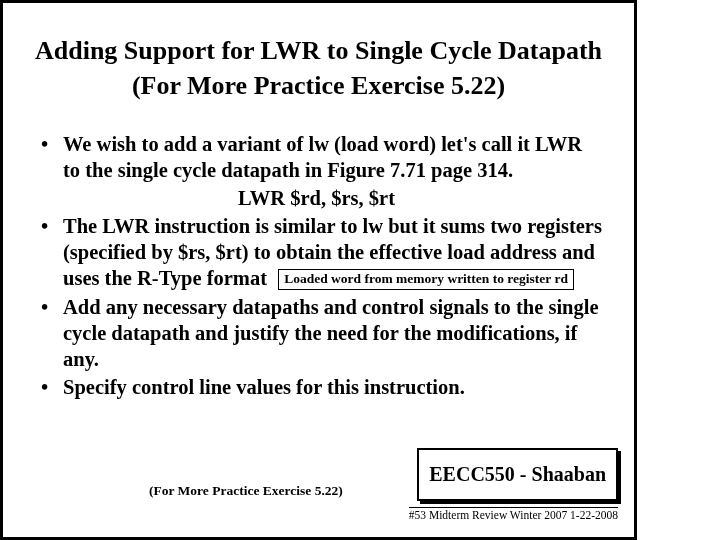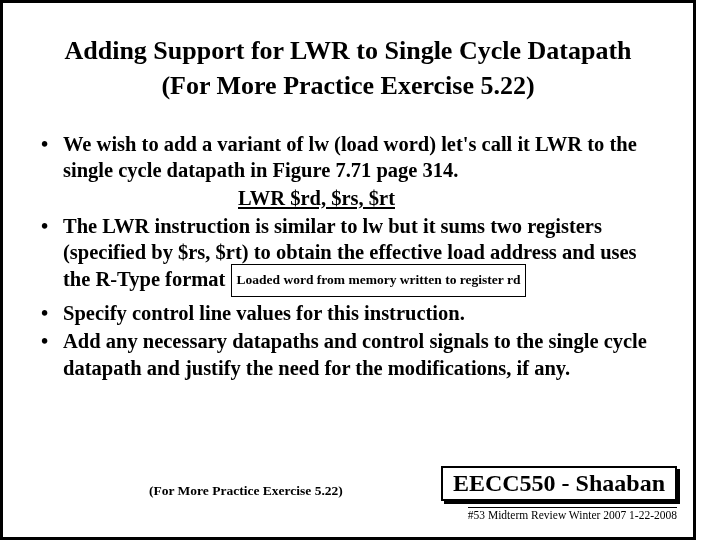--- a/index.html
+++ b/index.html
@@ -7,21 +7,21 @@
     padding: 0;
     background: #fff;
     font-family: "Times New Roman", Times, serif;
     color: #000;
     width: 720px;
     height: 540px;
     position: relative;
     box-sizing: border-box;
   }
   .slide {
-    width: 696px;
+    width: 637px;
     height: 540px;
     border: 3px solid #000;
     box-sizing: border-box;
     position: relative;
     padding: 30px 30px 0 30px;
   }
   .title {
     font-weight: bold;
     font-size: 26px;
     text-align: center;
@@ -46,52 +46,52 @@
   ul.bullets > li::before {
     content: "•";
     position: absolute;
     left: 8px;
     top: 0;
   }
   .syntax {
     font-weight: bold;
     padding-left: 175px;
     margin: 1px 0;
-    text-decoration: underline;
   }
   .inline-box {
     border: 1.5px solid #000;
     font-size: 13.5px;
     font-weight: bold;
-    padding: 8px 5px;
+    padding: 2px 5px;
     display: inline-block;
     vertical-align: middle;
+    margin-left: 6px;
     line-height: 1.1;
     position: relative;
     top: -1px;
   }
   .footer-note {
     position: absolute;
     left: 146px;
     bottom: 38px;
     font-size: 13.5px;
     font-weight: bold;
   }
   .footer-box {
     position: absolute;
     right: 16px;
     bottom: 36px;
     background: #fff;
   }
   .course {
     border: 2px solid #000;
     box-shadow: 3px 3px 0 #000;
-    font-size: 24px;
+    font-size: 20px;
     font-weight: bold;
-    padding: 2px 10px;
+    padding: 13px 10px;
     white-space: nowrap;
   }
   .slidenum {
     position: absolute;
     right: 16px;
     bottom: 16px;
     font-size: 11.5px;
     font-weight: normal;
     white-space: nowrap;
     border-top: 1.5px solid #000;
@@ -112,24 +112,24 @@
     <ul class="bullets">
       <li>
         <span>We wish to add  a variant of lw (load word)  let's call it LWR to the single cycle datapath in Figure 7.71 page 314.</span>
         <div class="syntax">LWR   $rd, $rs,  $rt</div>
       </li>
       <li>
         <span>The LWR instruction is similar to lw but it sums two registers (specified by $rs, $rt) to obtain the effective load address and uses the R-Type format</span>
         <span class="inline-box">Loaded word from memory written to register rd</span>
       </li>
       <li>
-        <span>Specify control line values for this instruction.</span>
+        <span>Add any necessary datapaths and control signals to the single cycle datapath and justify the need for the modifications, if any.</span>
       </li>
       <li>
-        <span>Add any necessary datapaths and control signals to the single cycle datapath and justify the need for the modifications, if any.</span>
+        <span>Specify control line values for this instruction.</span>
       </li>
     </ul>
   </div>
 
   <div class="footer-note">(For More Practice Exercise 5.22)</div>
 
   <div class="footer-box">
     <div class="course">EECC550 - Shaaban</div>
   </div>
 

